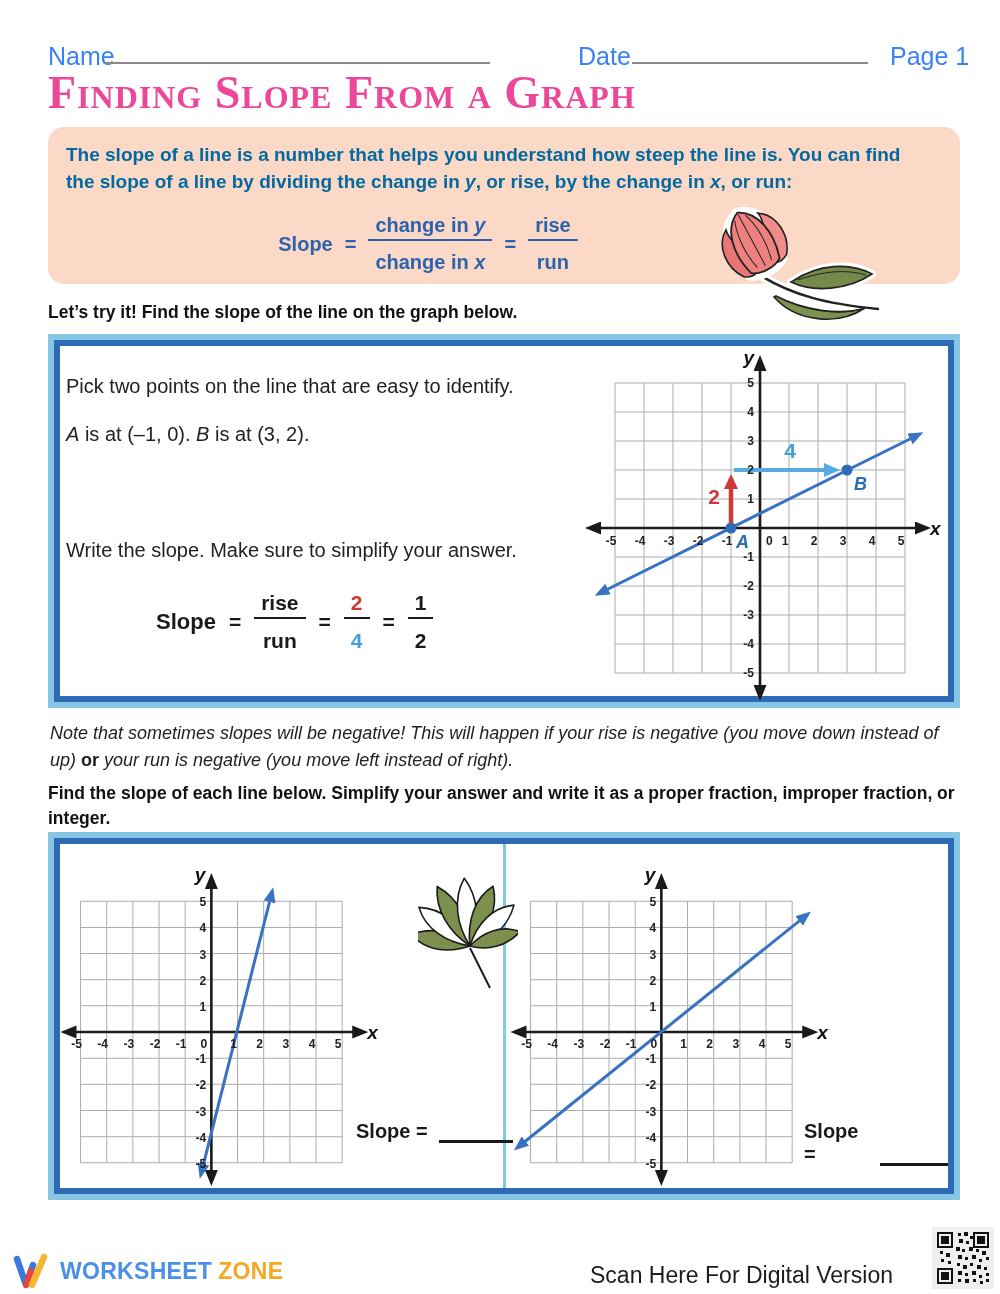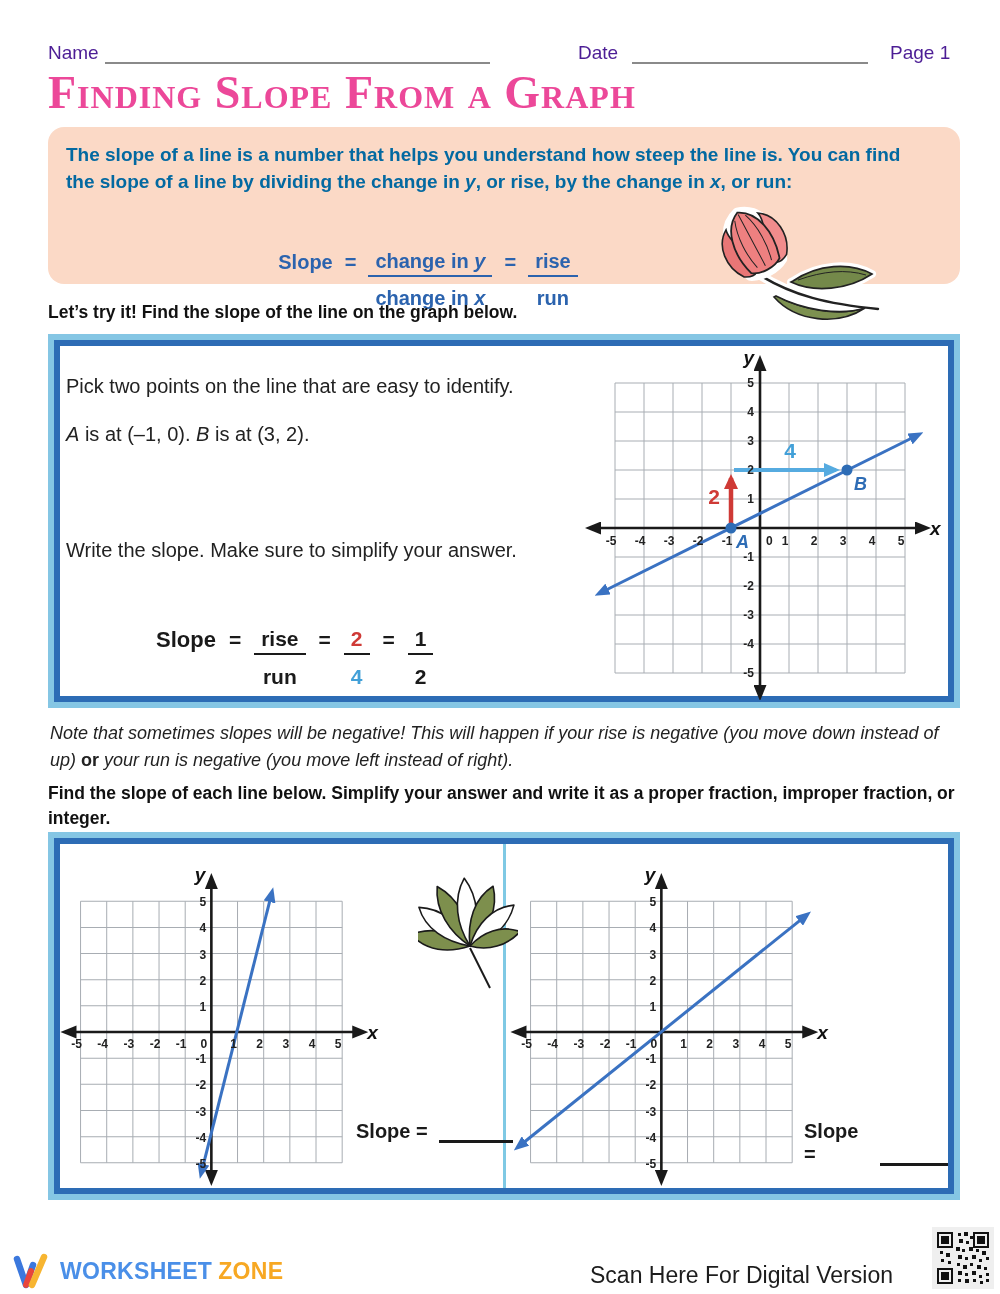--- a/index.html
+++ b/index.html
@@ -1,31 +1,31 @@
 <!DOCTYPE html>
 <html><head>
 <meta charset="utf-8">
 <style>
   html,body{margin:0;padding:0;background:#e8e8e8;}
   .page{position:relative;width:1000px;height:1294px;margin:0 auto;background:#ffffff;
         font-family:"Liberation Sans",sans-serif;overflow:hidden;}
   
-  .hdr-label{position:absolute;font-size:19px;color:#4c1d95;}
+  .hdr-label{position:absolute;font-size:25px;color:#3b82f6;}
   .blank-line{position:absolute;border-bottom:2px solid #8a8a8a;height:20px;}
   
   .title{position:absolute;left:48px;top:66px;font-family:"Liberation Serif","DejaVu Serif",serif;
          font-variant:small-caps;font-weight:700;font-size:46px;letter-spacing:1px;color:#ec4899;}
   
   .intro-box{position:absolute;left:48px;top:127px;width:912px;height:157px;background:#fbd9c6;border-radius:16px;}
   .intro-text{position:absolute;left:18px;top:14px;width:860px;font-size:19px;font-weight:700;
               color:#0369a1;line-height:27px;}
   .intro-text i{font-style:italic;}
   .formula-row{position:absolute;left:0;top:86px;width:760px;display:flex;justify-content:center;
                align-items:center;gap:12px;color:#2b63ae;font-weight:700;font-size:20px;}
-  .frac{display:inline-flex;flex-direction:column;align-items:center;line-height:1.25;margin-top:36px;}
+  .frac{display:inline-flex;flex-direction:column;align-items:center;line-height:1.25;}
   .frac .num{padding:0 7px 1px;border-bottom:2.5px solid #2b63ae;}
   .frac .den{padding:9px 7px 0;}
   .black-frac .num{border-bottom-color:#1a1a1a;}
   
   .tryit{position:absolute;left:48px;top:302px;font-size:17.5px;font-weight:700;color:#111;}
   
   .dbl-box{position:absolute;left:48px;width:912px;border:6px solid #85c6e4;box-sizing:border-box;}
   .dbl-inner{position:relative;width:100%;height:100%;border:6px solid #2d6cb5;box-sizing:border-box;background:#fff;}
   .ex-box{top:334px;height:374px;}
   .pr-box{top:832px;height:368px;}

